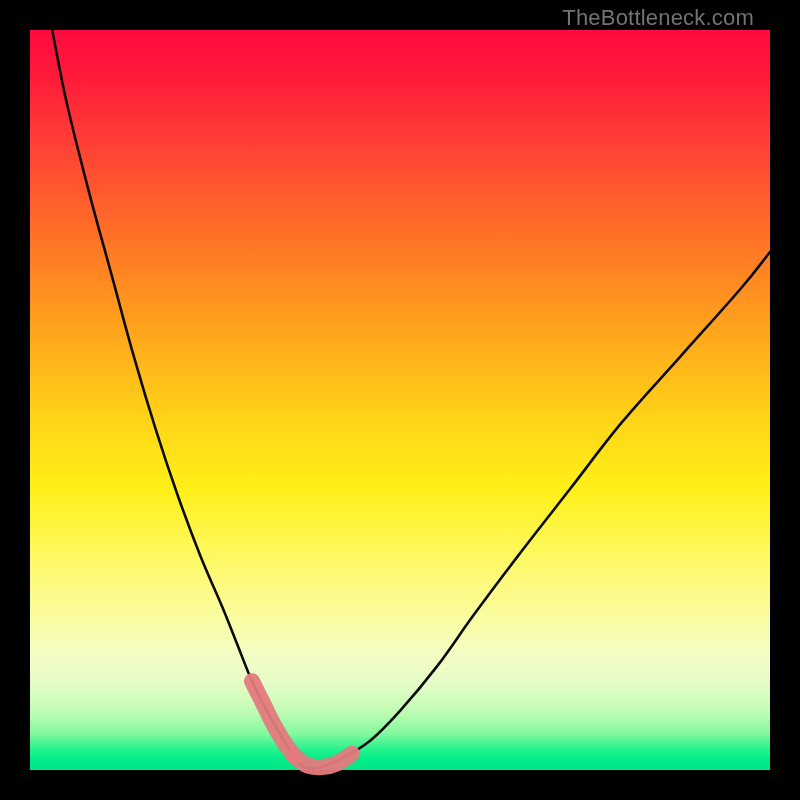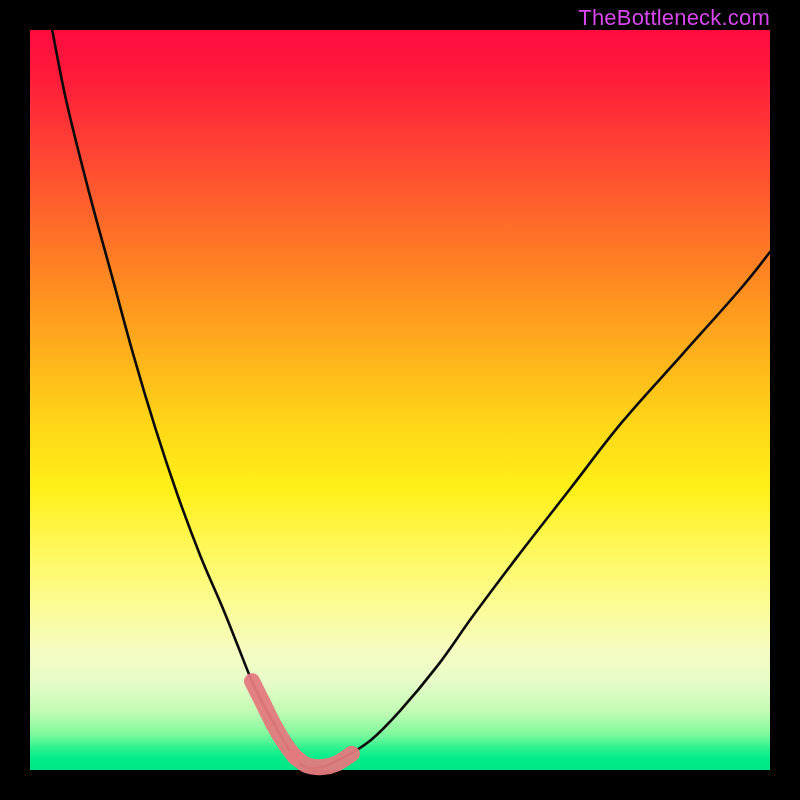--- a/index.html
+++ b/index.html
@@ -40,22 +40,22 @@
       #c3fcb4 92%,
       #84f99e 95%,
       #2ef28f 97%,
       #00ec89 98.5%,
       #00e688 100%
     );
   }
   .watermark {
     position: absolute;
     top: 5px;
-    right: 30px;
-    color: #d946ef;
+    right: 46px;
+    color: #737373;
     font-size: 22px;
     letter-spacing: 0.2px;
     font-weight: 500;
     user-select: none;
   }
   svg.curve {
     position: absolute;
     left: 0;
     top: 0;
     width: 740px;

